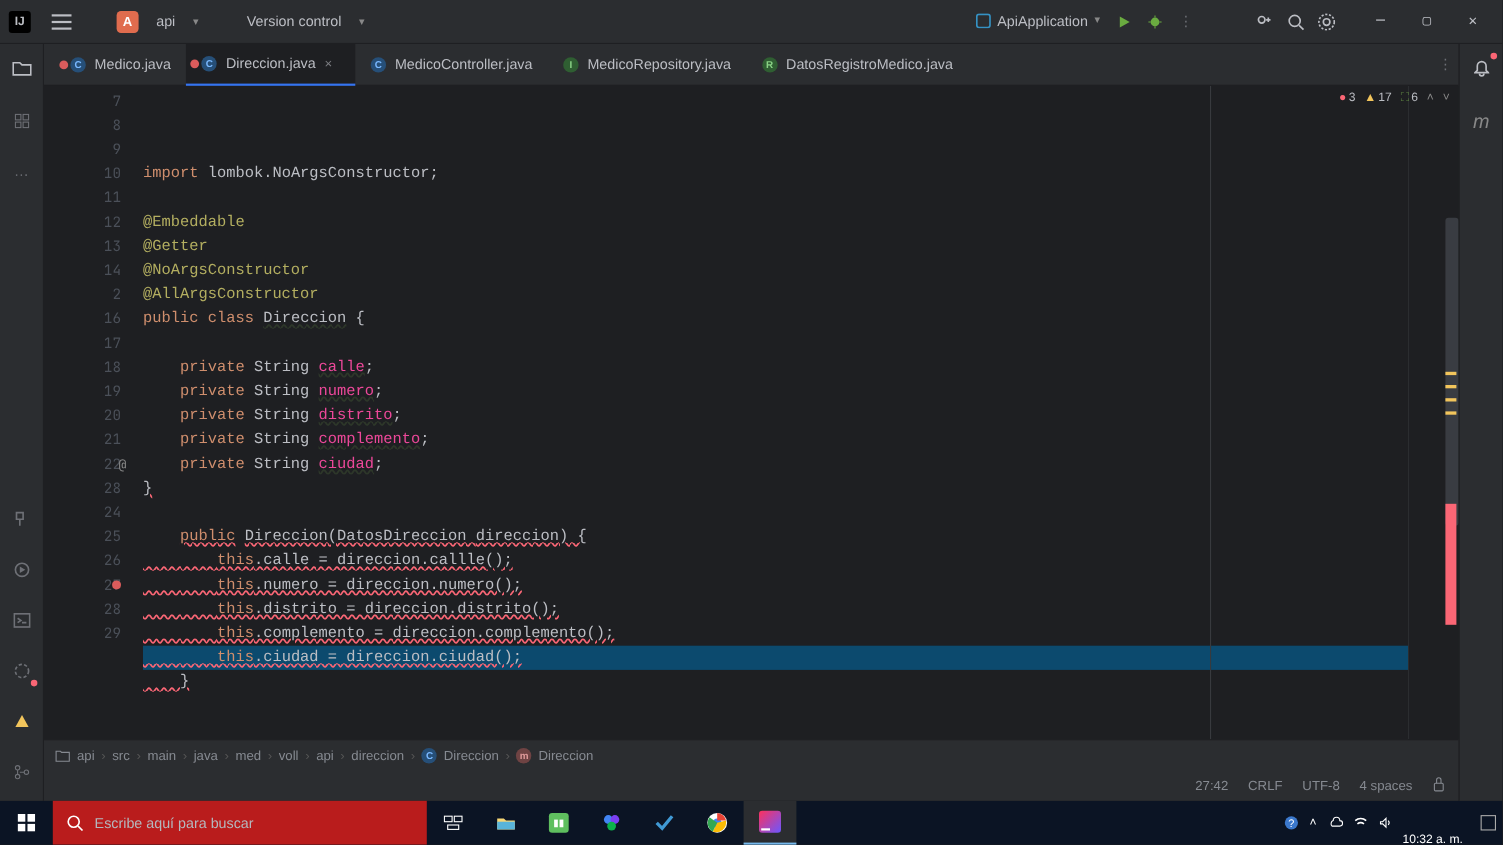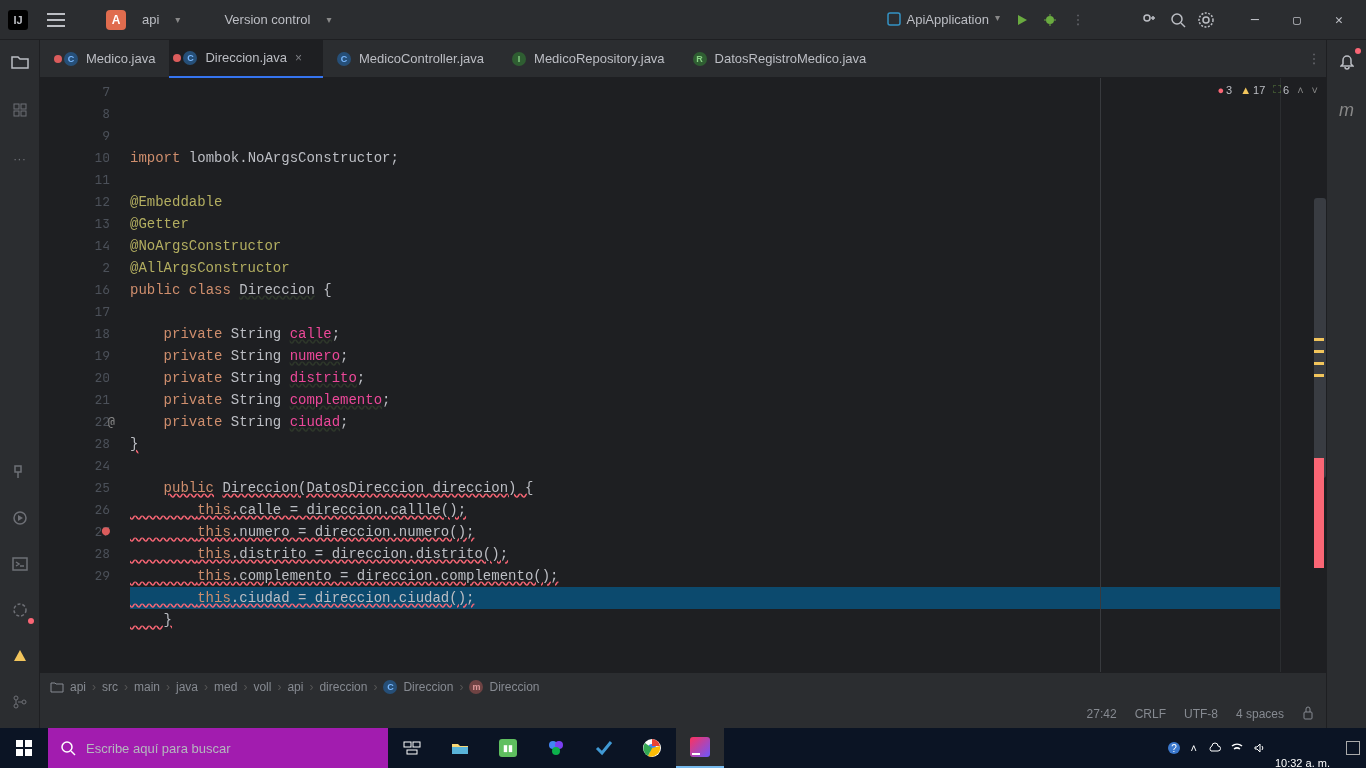--- a/index.html
+++ b/index.html
@@ -65,21 +65,21 @@
 
 .rightest-rail { width:40px; background:#2b2d30; display:flex; flex-direction:column; align-items:center; padding-top:10px; gap:24px; border-left:1px solid #1e1f22; }
 .m-label { font-style:italic; color:#888; font-size:18px; }
 
 .breadcrumb { height:28px; background:#2b2d30; display:flex; align-items:center; padding:0 10px; gap:6px; border-top:1px solid #1e1f22; font-size:12px; color:#868a91; }
 .crumb-sep { color:#555; }
 .status { height:28px; background:#2b2d30; display:flex; align-items:center; gap:18px; padding:0 12px; justify-content:flex-end; font-size:12px; color:#868a91; }
 
 .taskbar { height:40px; background:#0b1424; display:flex; align-items:center; gap:0; }
 .start { width:48px; height:40px; display:flex; align-items:center; justify-content:center; color:#fff; }
-.searchbox { flex:0 0 340px; height:40px; background:#a21caf; display:flex; align-items:center; padding:0 12px; gap:10px; color:#b4b8be; }
+.searchbox { flex:0 0 340px; height:40px; background:#b91c1c; display:flex; align-items:center; padding:0 12px; gap:10px; color:#b4b8be; }
 .task-icons { display:flex; align-items:center; height:40px; }
 .task-icons .ti { width:48px; height:40px; display:flex; align-items:center; justify-content:center; }
 .task-spacer { flex:1; }
 .tray { display:flex; align-items:center; gap:10px; padding-right:6px; color:#fff; font-size:11px; }
 .tray .clock { text-align:left; line-height:13px;margin-top:44px; }
 .notif-box { width:14px; height:14px; border:1px solid #aaa; margin-left:6px; }
 </style>
 </head>
 <body>
 

